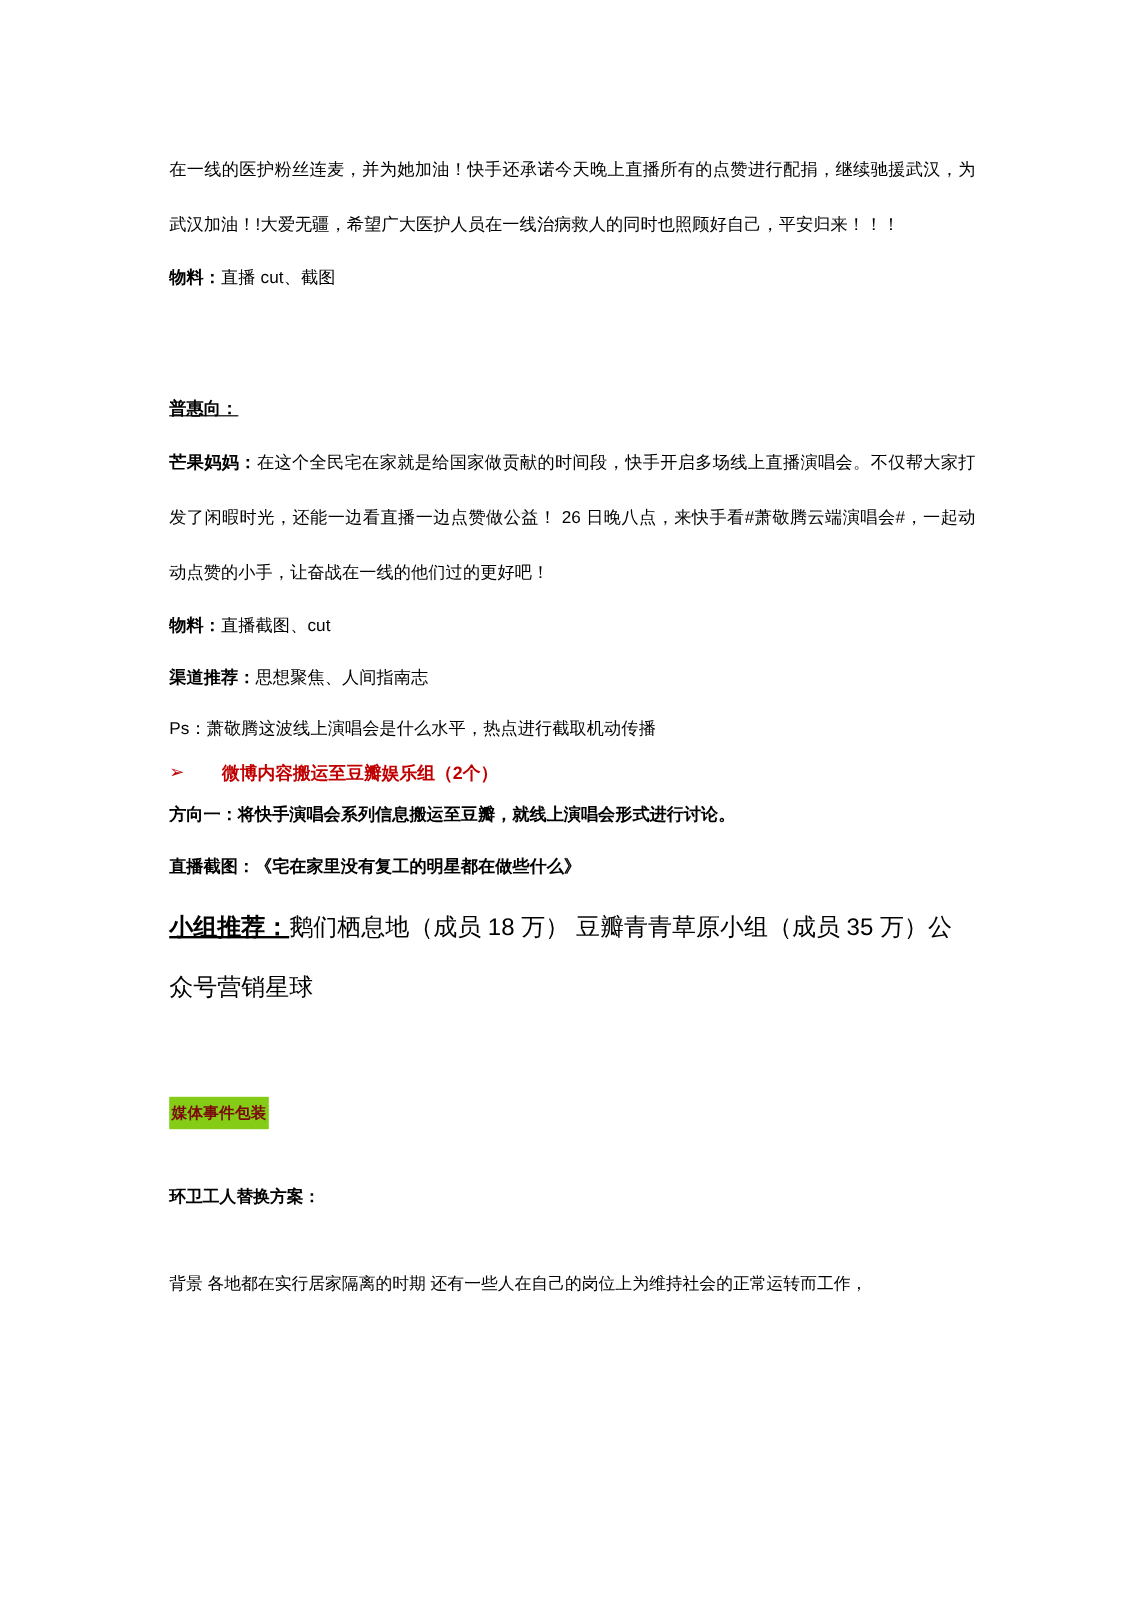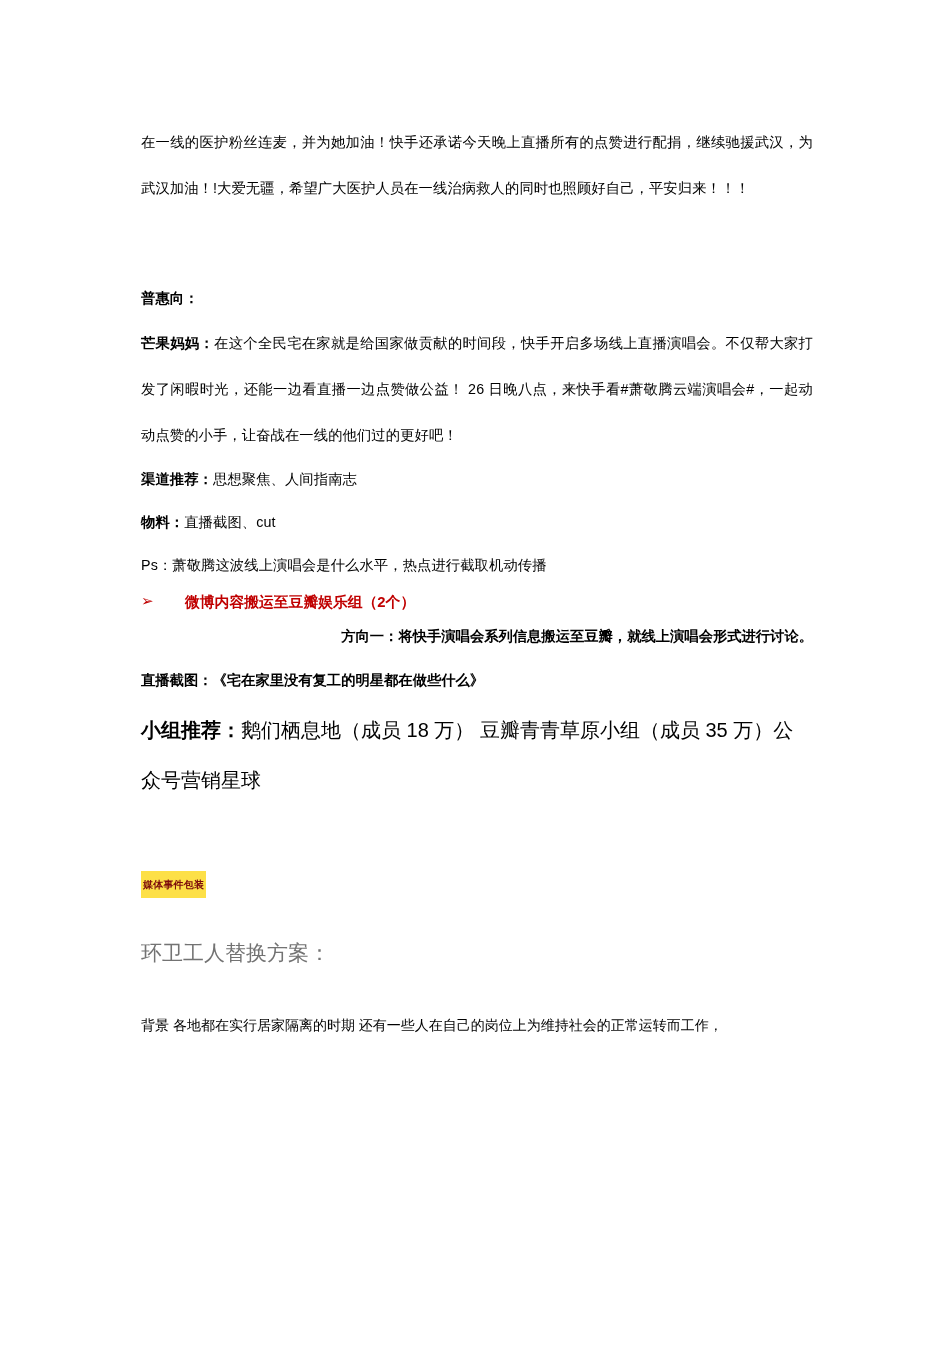--- a/index.html
+++ b/index.html
@@ -31,21 +31,21 @@
   .p {
     font-size: 14.3px;
     line-height: 46px;
     margin: 0;
     text-align: justify;
     text-justify: inter-ideograph;
     word-break: break-all;
     letter-spacing: 0.1px;
   }
   .p.tight { line-height: 43px; }
-  .b { font-weight: bold; }
+  .b { font-weight: bold; text-decoration: underline; }
   .lead { font-weight: bold; }
 
   .spacer-lg { height: 66px; }
   .spacer-sm { height: 24px; }
 
   
   .bullet-head {
     position: relative;
     color: #C00000;
     font-weight: bold;
@@ -65,79 +65,80 @@
     display: inline-block;
   }
 
   .bold-line {
     font-size: 14.3px;
     font-weight: bold;
     line-height: 50px;
     margin: 0;
     word-break: break-all;
   }
-  .bold-line.first { line-height: 38px; text-align: right; }
+  .bold-line.first { line-height: 38px; }
 
   .semi-line {
     font-size: 20px;
     line-height: 50px;
     margin: 0;
     word-break: break-all;
   }
 
   .highlight-head {
     margin: 0;
     line-height: 32px;
     font-size: 0;
   }
   .highlight-head .hl {
     display: inline-block;
-    background: #fde047;
+    background: #84cc16;
     color: #7B0B0B;
     font-weight: bold;
-    font-size: 10px;
+    font-size: 13px;
     line-height: 21px;
     padding: 3px 2px 3px 2px;
     letter-spacing: 0.2px;
   }
 
   .red-head {
     margin: 0;
-    color: #737373;
-    font-weight: normal;
-    font-size: 21px;
+    color: #000000;
+    font-weight: bold;
+    font-size: 14px;
     line-height: 50px;
   }
 
   .plain-tail {
     font-size: 14px;
     line-height: 46px;
     margin: 0;
     word-break: break-all;
   }
 </style>
 </head>
 <body>
 
 <div class="page">
   <div class="doc-body">
 
     <p class="p">在一线的医护粉丝连麦，并为她加油！快手还承诺今天晚上直播所有的点赞进行配捐，继续驰援武汉，为武汉加油！!大爱无疆，希望广大医护人员在一线治病救人的同时也照顾好自己，平安归来！！！</p>
 
 
+    <p class="p tight"><span class="lead">物料：</span><span>直播 cut、截图</span></p>
 
     <div class="spacer-lg"></div>
 
     <p class="p tight b">普惠向：</p>
 
     <p class="p"><span class="lead">芒果妈妈：</span><span>在这个全民宅在家就是给国家做贡献的时间段，快手开启多场线上直播演唱会。不仅帮大家打发了闲暇时光，还能一边看直播一边点赞做公益！ 26 日晚八点，来快手看#萧敬腾云端演唱会#，一起动动点赞的小手，让奋战在一线的他们过的更好吧！</span></p>
 
+    <p class="p tight"><span class="lead">物料：</span><span>直播截图、cut</span></p>
+
     <p class="p tight"><span class="lead">渠道推荐：</span><span>思想聚焦、人间指南志</span></p>
-
-    <p class="p tight"><span class="lead">物料：</span><span>直播截图、cut</span></p>
 
     <p class="p tight"><span>Ps：</span><span>萧敬腾这波线上演唱会是什么水平，热点进行截取机动传播</span></p>
 
     <p class="bullet-head"><span class="arrow">➢</span><span>微博内容搬运至豆瓣娱乐组（2个）</span></p>
 
     <p class="bold-line first">方向一：将快手演唱会系列信息搬运至豆瓣，就线上演唱会形式进行讨论。</p>
 
 
     <p class="bold-line">直播截图：《宅在家里没有复工的明星都在做些什么》</p>
 

